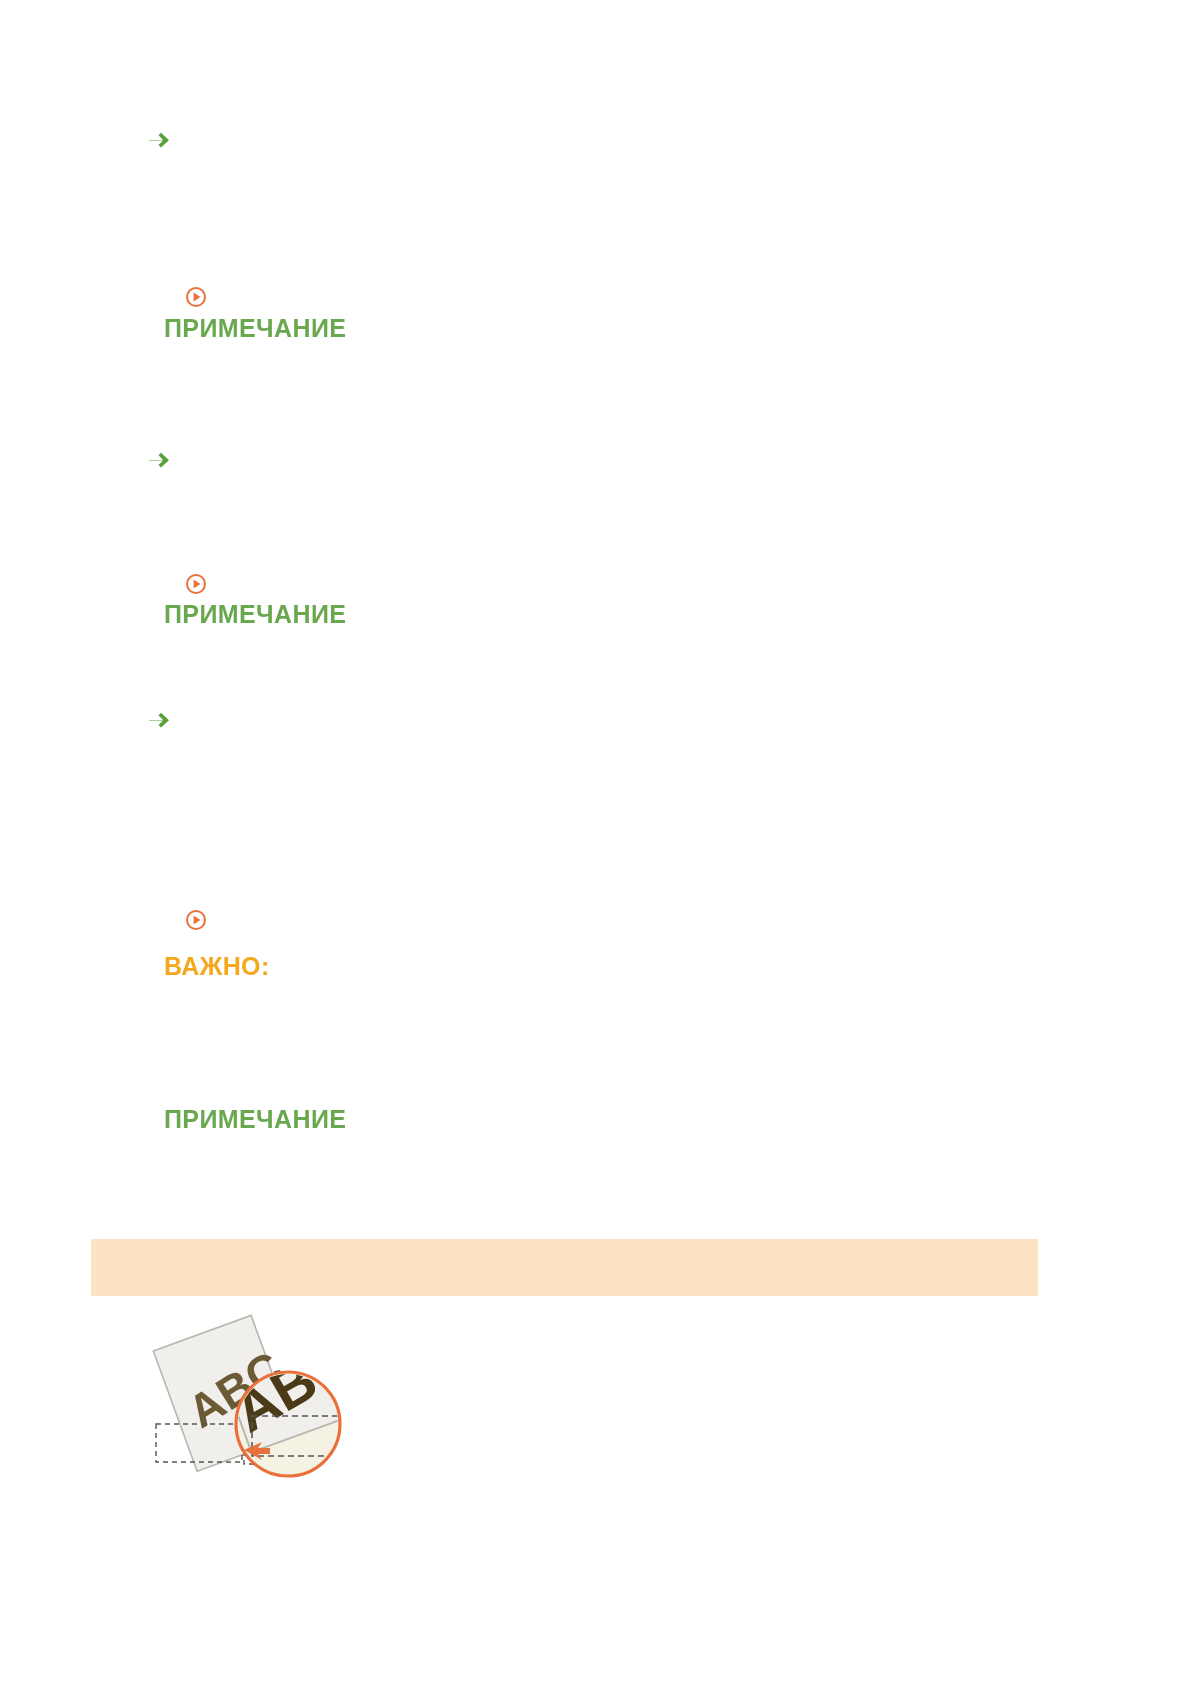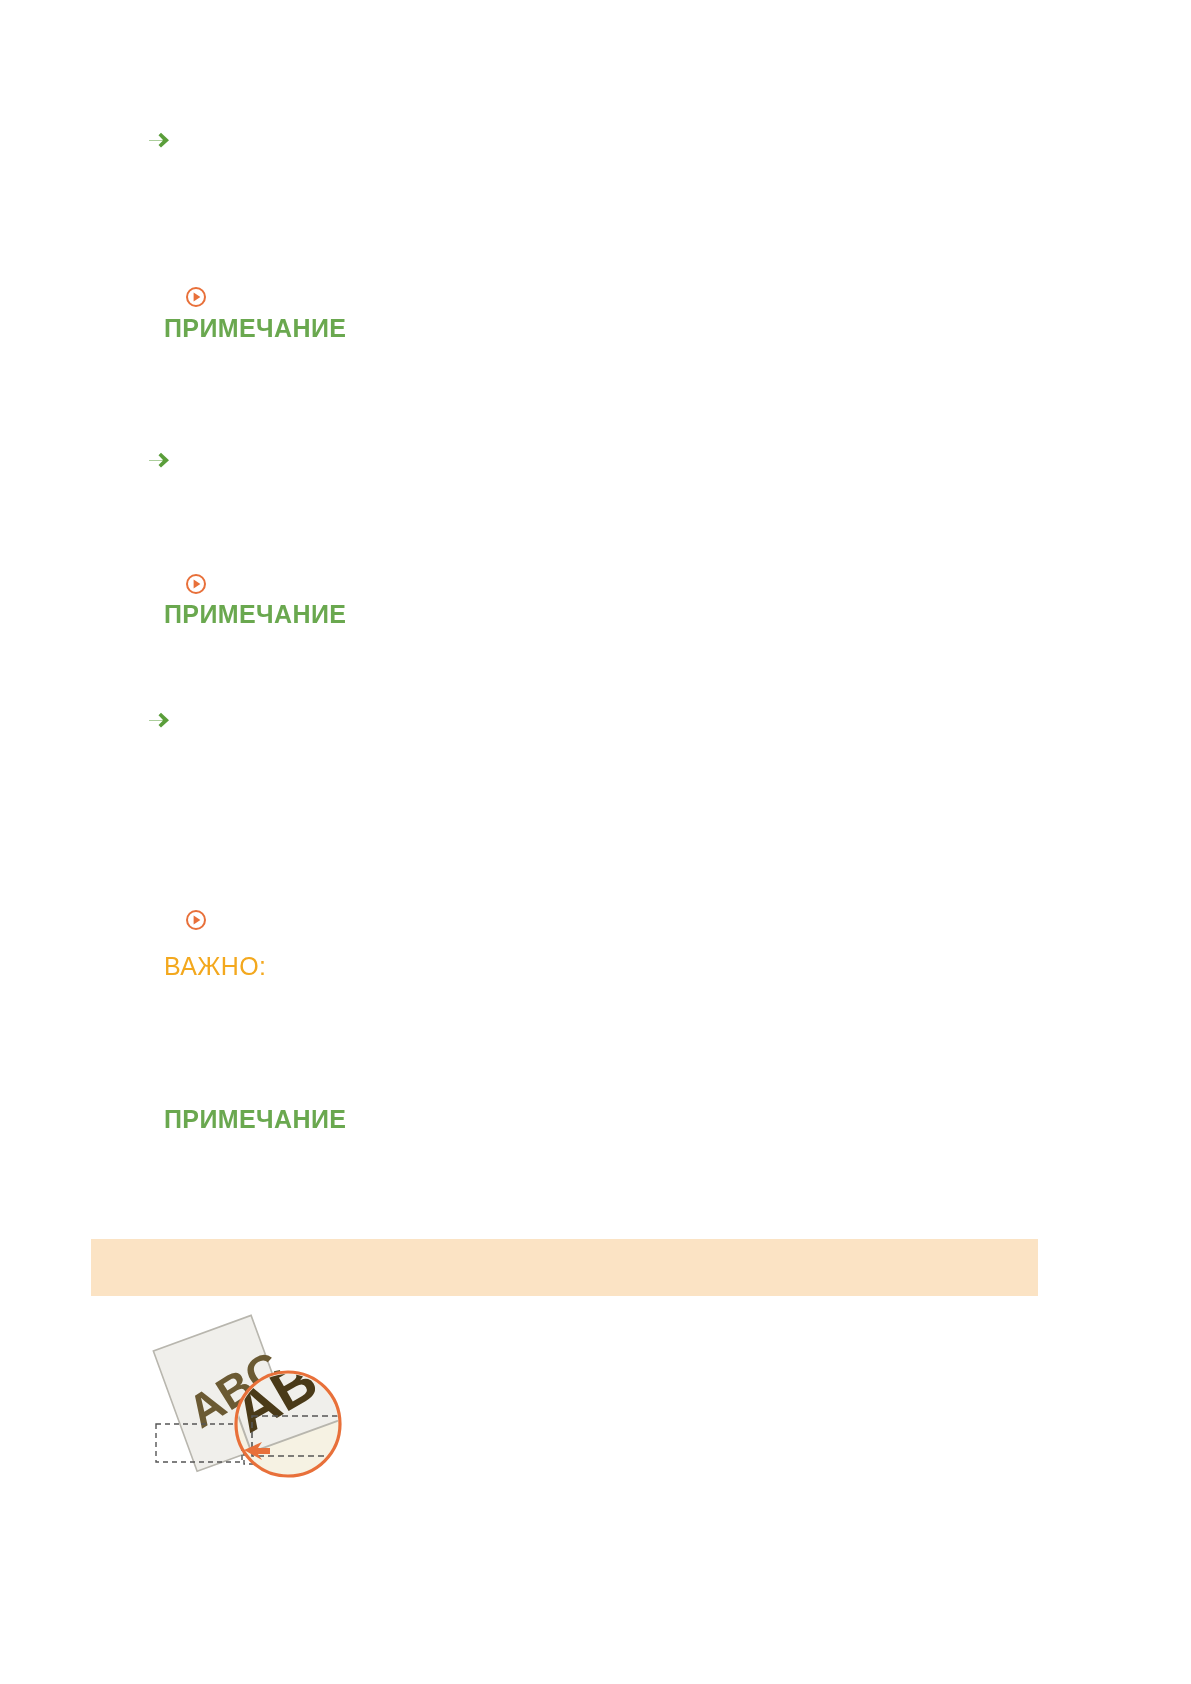--- a/index.html
+++ b/index.html
@@ -43,21 +43,21 @@
     position: absolute;
     color: #6aa84f;
     font-weight: bold;
     font-size: 25px;
     letter-spacing: 0.4px;
     white-space: nowrap;
   }
   .important-heading {
     position: absolute;
     color: #f3a81e;
-    font-weight: normal;
+    font-weight: bold;
     font-size: 25px;
     letter-spacing: 0.4px;
     white-space: nowrap;
   }
 
   
   .banner {
     position: absolute;
     left: 91px;
     top: 1239px;

